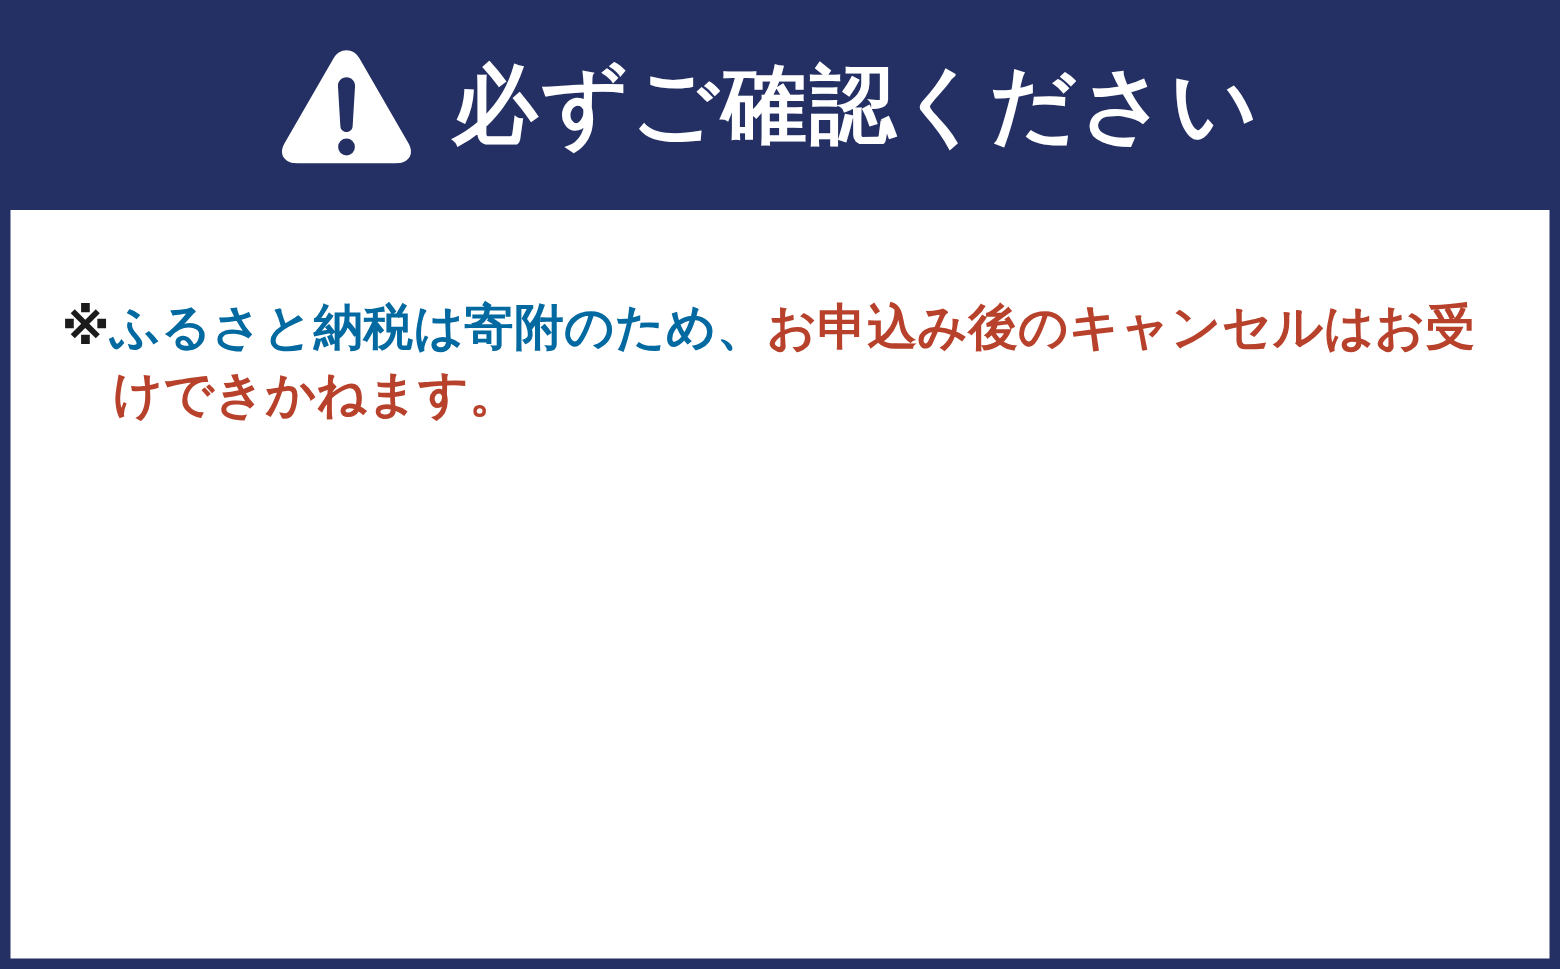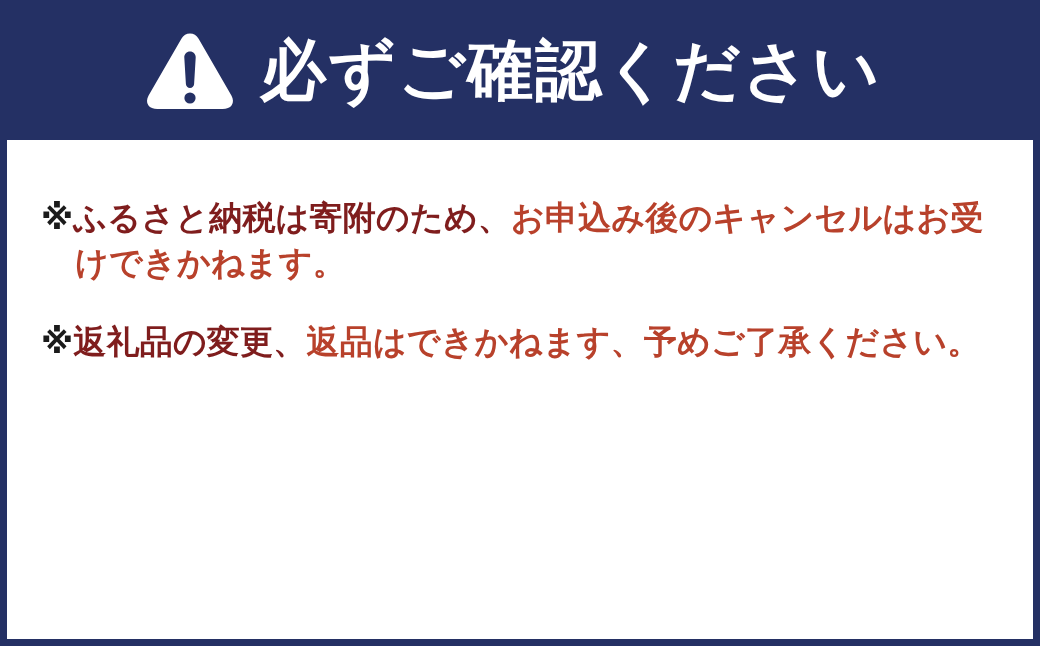--- a/index.html
+++ b/index.html
@@ -43,21 +43,21 @@
     transform: translateX(-6px);
   }
   .warning-icon {
     flex: 0 0 auto;
     width: 88px;
     height: 78px;
     display: block;
   }
   .header-title {
     color: #ffffff;
-    font-size: 66px;
+    font-size: 57px;
     font-weight: 700;
     letter-spacing: 2px;
     line-height: 1;
     white-space: nowrap;
     text-align: center;
   }
 
   
   .notice-body {
     flex: 1 1 auto;
@@ -82,21 +82,21 @@
     margin-bottom: 34px;
     text-indent: -34px;
   }
   .notice-item:last-child {
     margin-bottom: 0;
   }
   .mark {
     color: #1b1b1b;
   }
   .txt-dark {
-    color: #7f1d1d;
+    color: #0369a1;
   }
   .txt-red {
     color: #b8412b;
   }
 </style>
 </head>
 <body>
 
 <div class="notice-card">
 
@@ -111,21 +111,18 @@
     </div>
   </div>
 
   <div class="notice-body">
     <ul class="notice-list">
 
       <li class="notice-item">
         <span class="mark">※</span><span class="txt-dark">ふるさと納税は寄附のため、</span><span class="txt-red">お申込み後のキャンセルはお受けできかねます。</span>
       </li>
 
-      <li class="notice-item">
-        <span class="mark">※</span><span class="txt-dark">返礼品の変更、</span><span class="txt-red">返品はできかねます、予めご了承ください。</span>
-      </li>
 
 
     </ul>
   </div>
 
 </div>
 
 </body></html>

